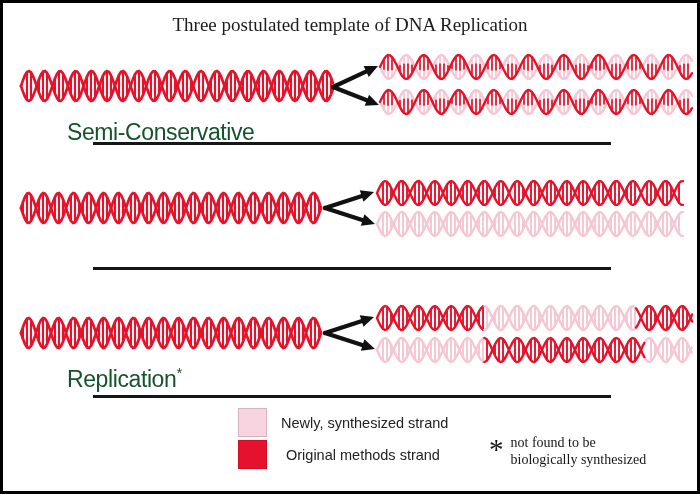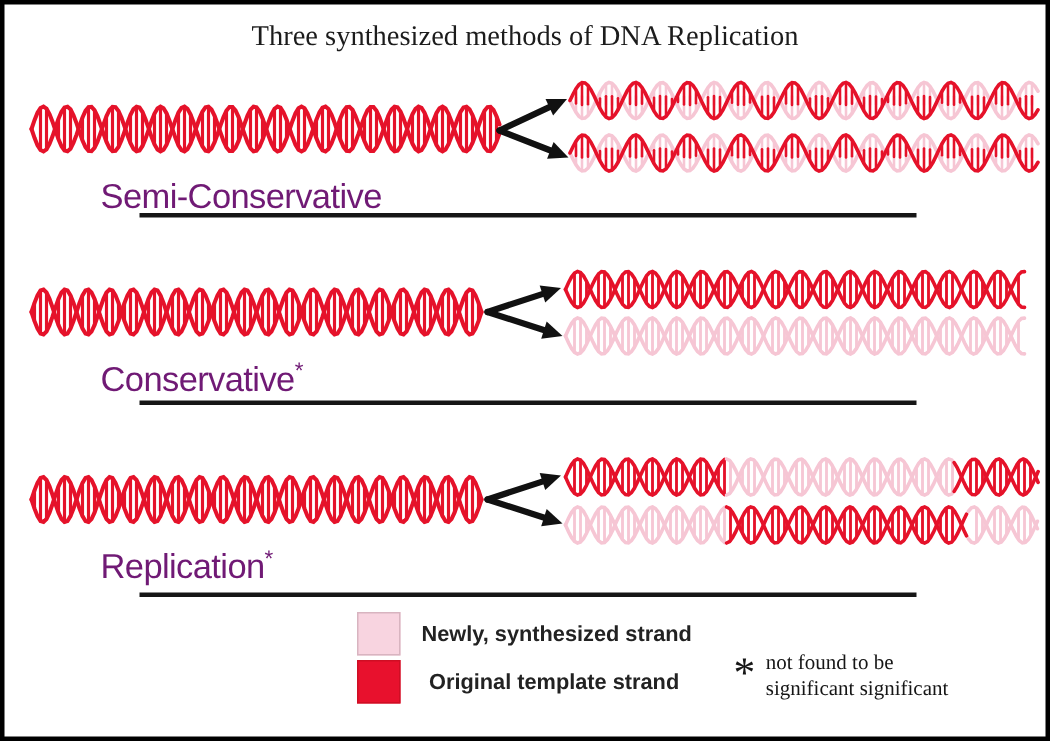--- a/index.html
+++ b/index.html
@@ -7,26 +7,26 @@
     position:relative;width:700px;height:494px;box-sizing:border-box;
     border:3px solid #000;background:#fff;overflow:hidden;
     font-family:"Liberation Sans",sans-serif;
   }
   #art{position:absolute;left:0;top:0;}
   .title{
     position:absolute;top:11px;left:0;width:100%;text-align:center;
     font-family:"Liberation Serif",serif;font-size:19px;color:#1c1c1c;
   }
   .section-label{
-    position:absolute;left:64px;font-size:23px;color:#701a75;letter-spacing:-0.4px;
+    position:absolute;left:64px;font-size:23px;color:#14532d;letter-spacing:-0.4px;
   }
   .section-label sup{font-size:15px;letter-spacing:0;}
   .rule{position:absolute;left:90px;width:518px;height:3px;background:#161616;}
   .legend{position:absolute;left:235px;top:405px;}
-  .legend-row{display:flex;align-items:center;margin-bottom:3px;font-weight:bold;}
+  .legend-row{display:flex;align-items:center;margin-bottom:3px;}
   .swatch{width:29px;height:29px;margin-right:14px;display:inline-block;box-sizing:border-box;}
   .legend-label{font-size:14.5px;color:#222;}
   .legend-row.second .legend-label{margin-left:5px;}
   .footnote{
     position:absolute;left:486px;top:431px;display:flex;
     font-family:"Liberation Serif",serif;color:#161616;
   }
   .fn-star{font-size:29px;line-height:1.1;margin-right:7px;}
   .fn-text{font-size:14px;line-height:1.22;}
 </style>
@@ -748,49 +748,46 @@
           <line x1="668" y1="353.4876898094672" x2="668" y2="340.5123101905328" stroke="#f6c6d4" stroke-width="1.9" stroke-linecap="round"></line>
           <line x1="676" y1="337.22508857539594" x2="676" y2="356.77491142460406" stroke="#f6c6d4" stroke-width="1.9" stroke-linecap="round"></line>
           <line x1="680" y1="335.1221426974288" x2="680" y2="358.8778573025712" stroke="#f6c6d4" stroke-width="1.9" stroke-linecap="round"></line>
           <line x1="684" y1="339.5820921653528" x2="684" y2="354.4179078346472" stroke="#f6c6d4" stroke-width="1.9" stroke-linecap="round"></line>
           <path d="M642.6 337.8L644.6 335.6L646.6 335.0L648.6 336.2L650.6 338.9L652.6 342.8L654.6 347.2L656.6 351.7L658.6 355.4L660.6 358.0L662.6 359.0L664.6 358.3L666.6 355.9L668.6 352.3L670.6 347.9L672.6 343.4L674.6 339.4L676.6 336.5L678.6 335.1L680.6 335.4L682.6 337.4L684.6 340.7L686.6 345.0L688.6 349.5" fill="none" stroke="#f6c6d4" stroke-width="2.4" stroke-linecap="round"></path>
           <path d="M642.6 356.2L644.6 358.4L646.6 359.0L648.6 357.8L650.6 355.1L652.6 351.2L654.6 346.8L656.6 342.3L658.6 338.6L660.6 336.0L662.6 335.0L664.6 335.7L666.6 338.1L668.6 341.7L670.6 346.1L672.6 350.6L674.6 354.6L676.6 357.5L678.6 358.9L680.6 358.6L682.6 356.6L684.6 353.3L686.6 349.0L688.6 344.5" fill="none" stroke="#f6c6d4" stroke-width="2.4" stroke-linecap="round"></path>
         </g>
       </g>
     </svg>
 
-  <div class="title">Three synthesized methods of DNA Replication</div>
+  <div class="title">Three postulated template of DNA Replication</div>
 
   <div class="section-label" style="top:114px">
     <span>Semi-Conservative</span><sup></sup>
   </div>
   <div class="rule" style="top:139px"></div>
 
-  <div class="section-label" style="top:236px">
-    <span>Conservative</span><sup>*</sup>
-  </div>
   <div class="rule" style="top:264px"></div>
 
   <div class="section-label" style="top:361px">
     <span>Replication</span><sup>*</sup>
   </div>
   <div class="rule" style="top:392px"></div>
 
   <div class="legend">
     <div class="legend-row">
       <span class="swatch" style="background: rgb(248, 212, 224); border: 1px solid rgb(216, 180, 192);"></span>
       <span class="legend-label">Newly, synthesized strand</span>
     </div>
     <div class="legend-row second">
       <span class="swatch" style="background: rgb(232, 17, 45); border: 1px solid rgb(207, 14, 36);"></span>
-      <span class="legend-label">Original template strand</span>
+      <span class="legend-label">Original methods strand</span>
     </div>
   </div>
 
   <div class="footnote">
     <span class="fn-star">*</span>
     <span class="fn-text">
       <span>not found to be</span><br>
-      <span>significant significant</span>
+      <span>biologically synthesized</span>
     </span>
   </div>
 
 </div>
 
 </body></html>

